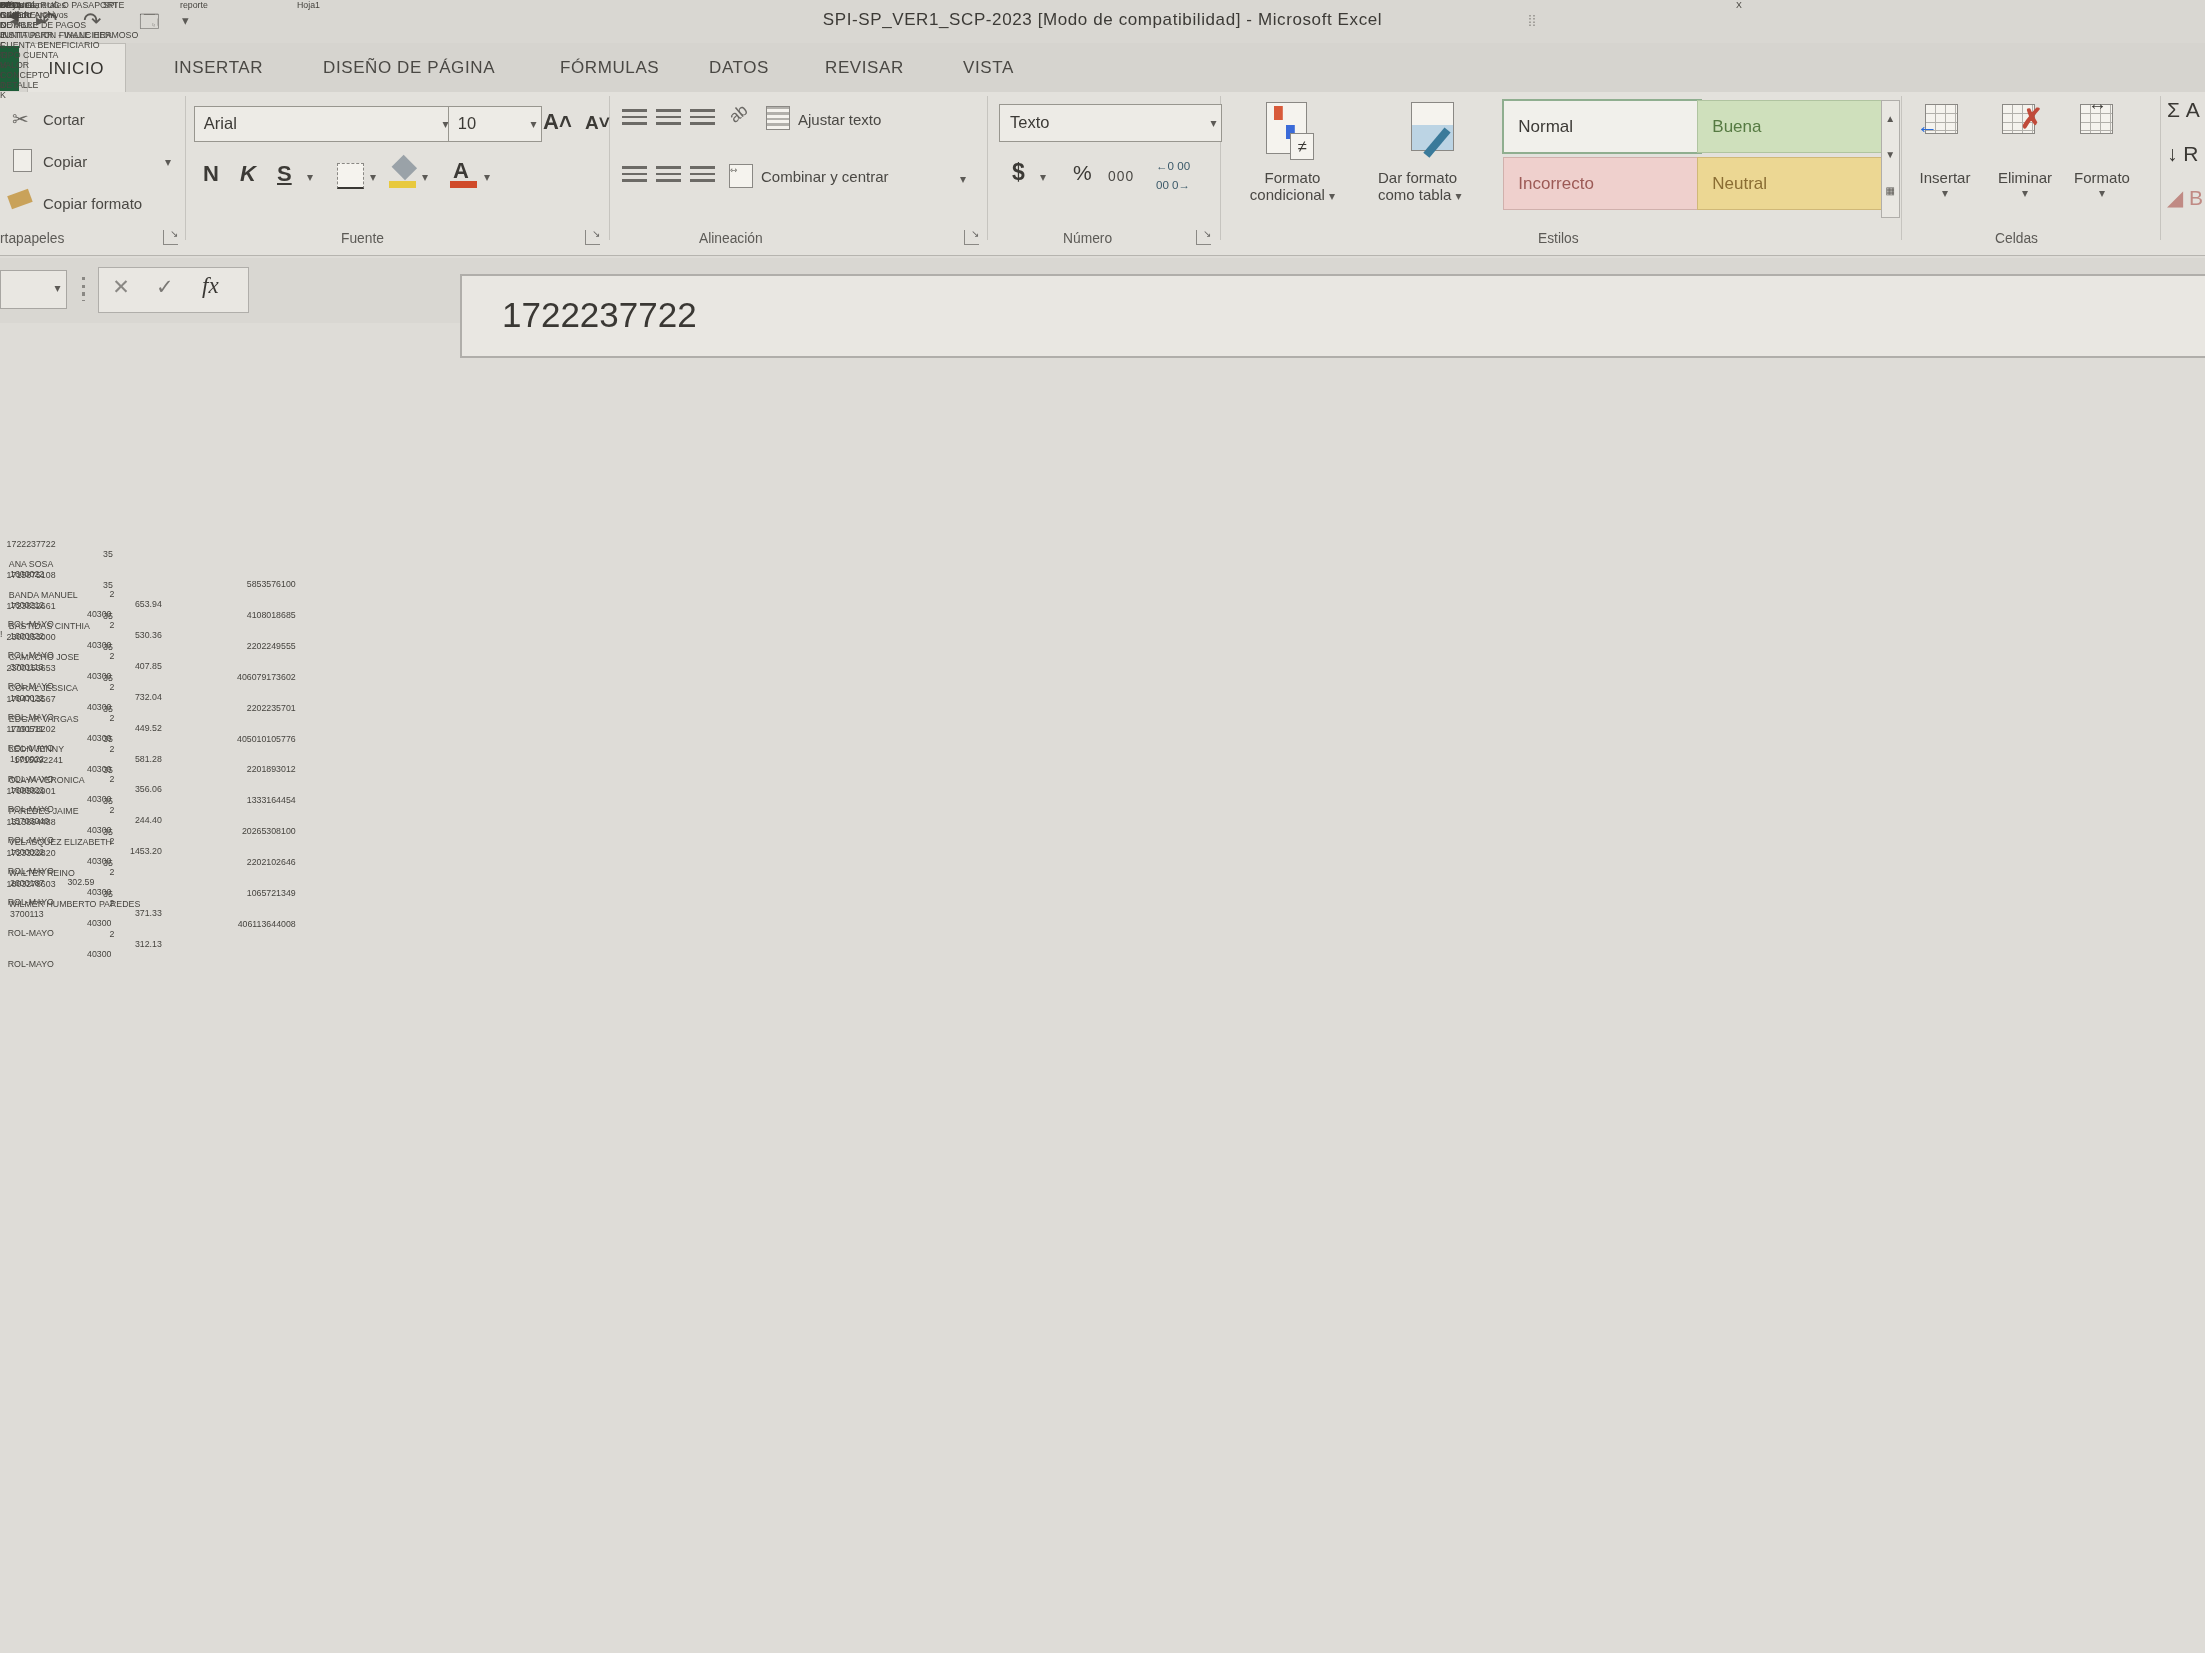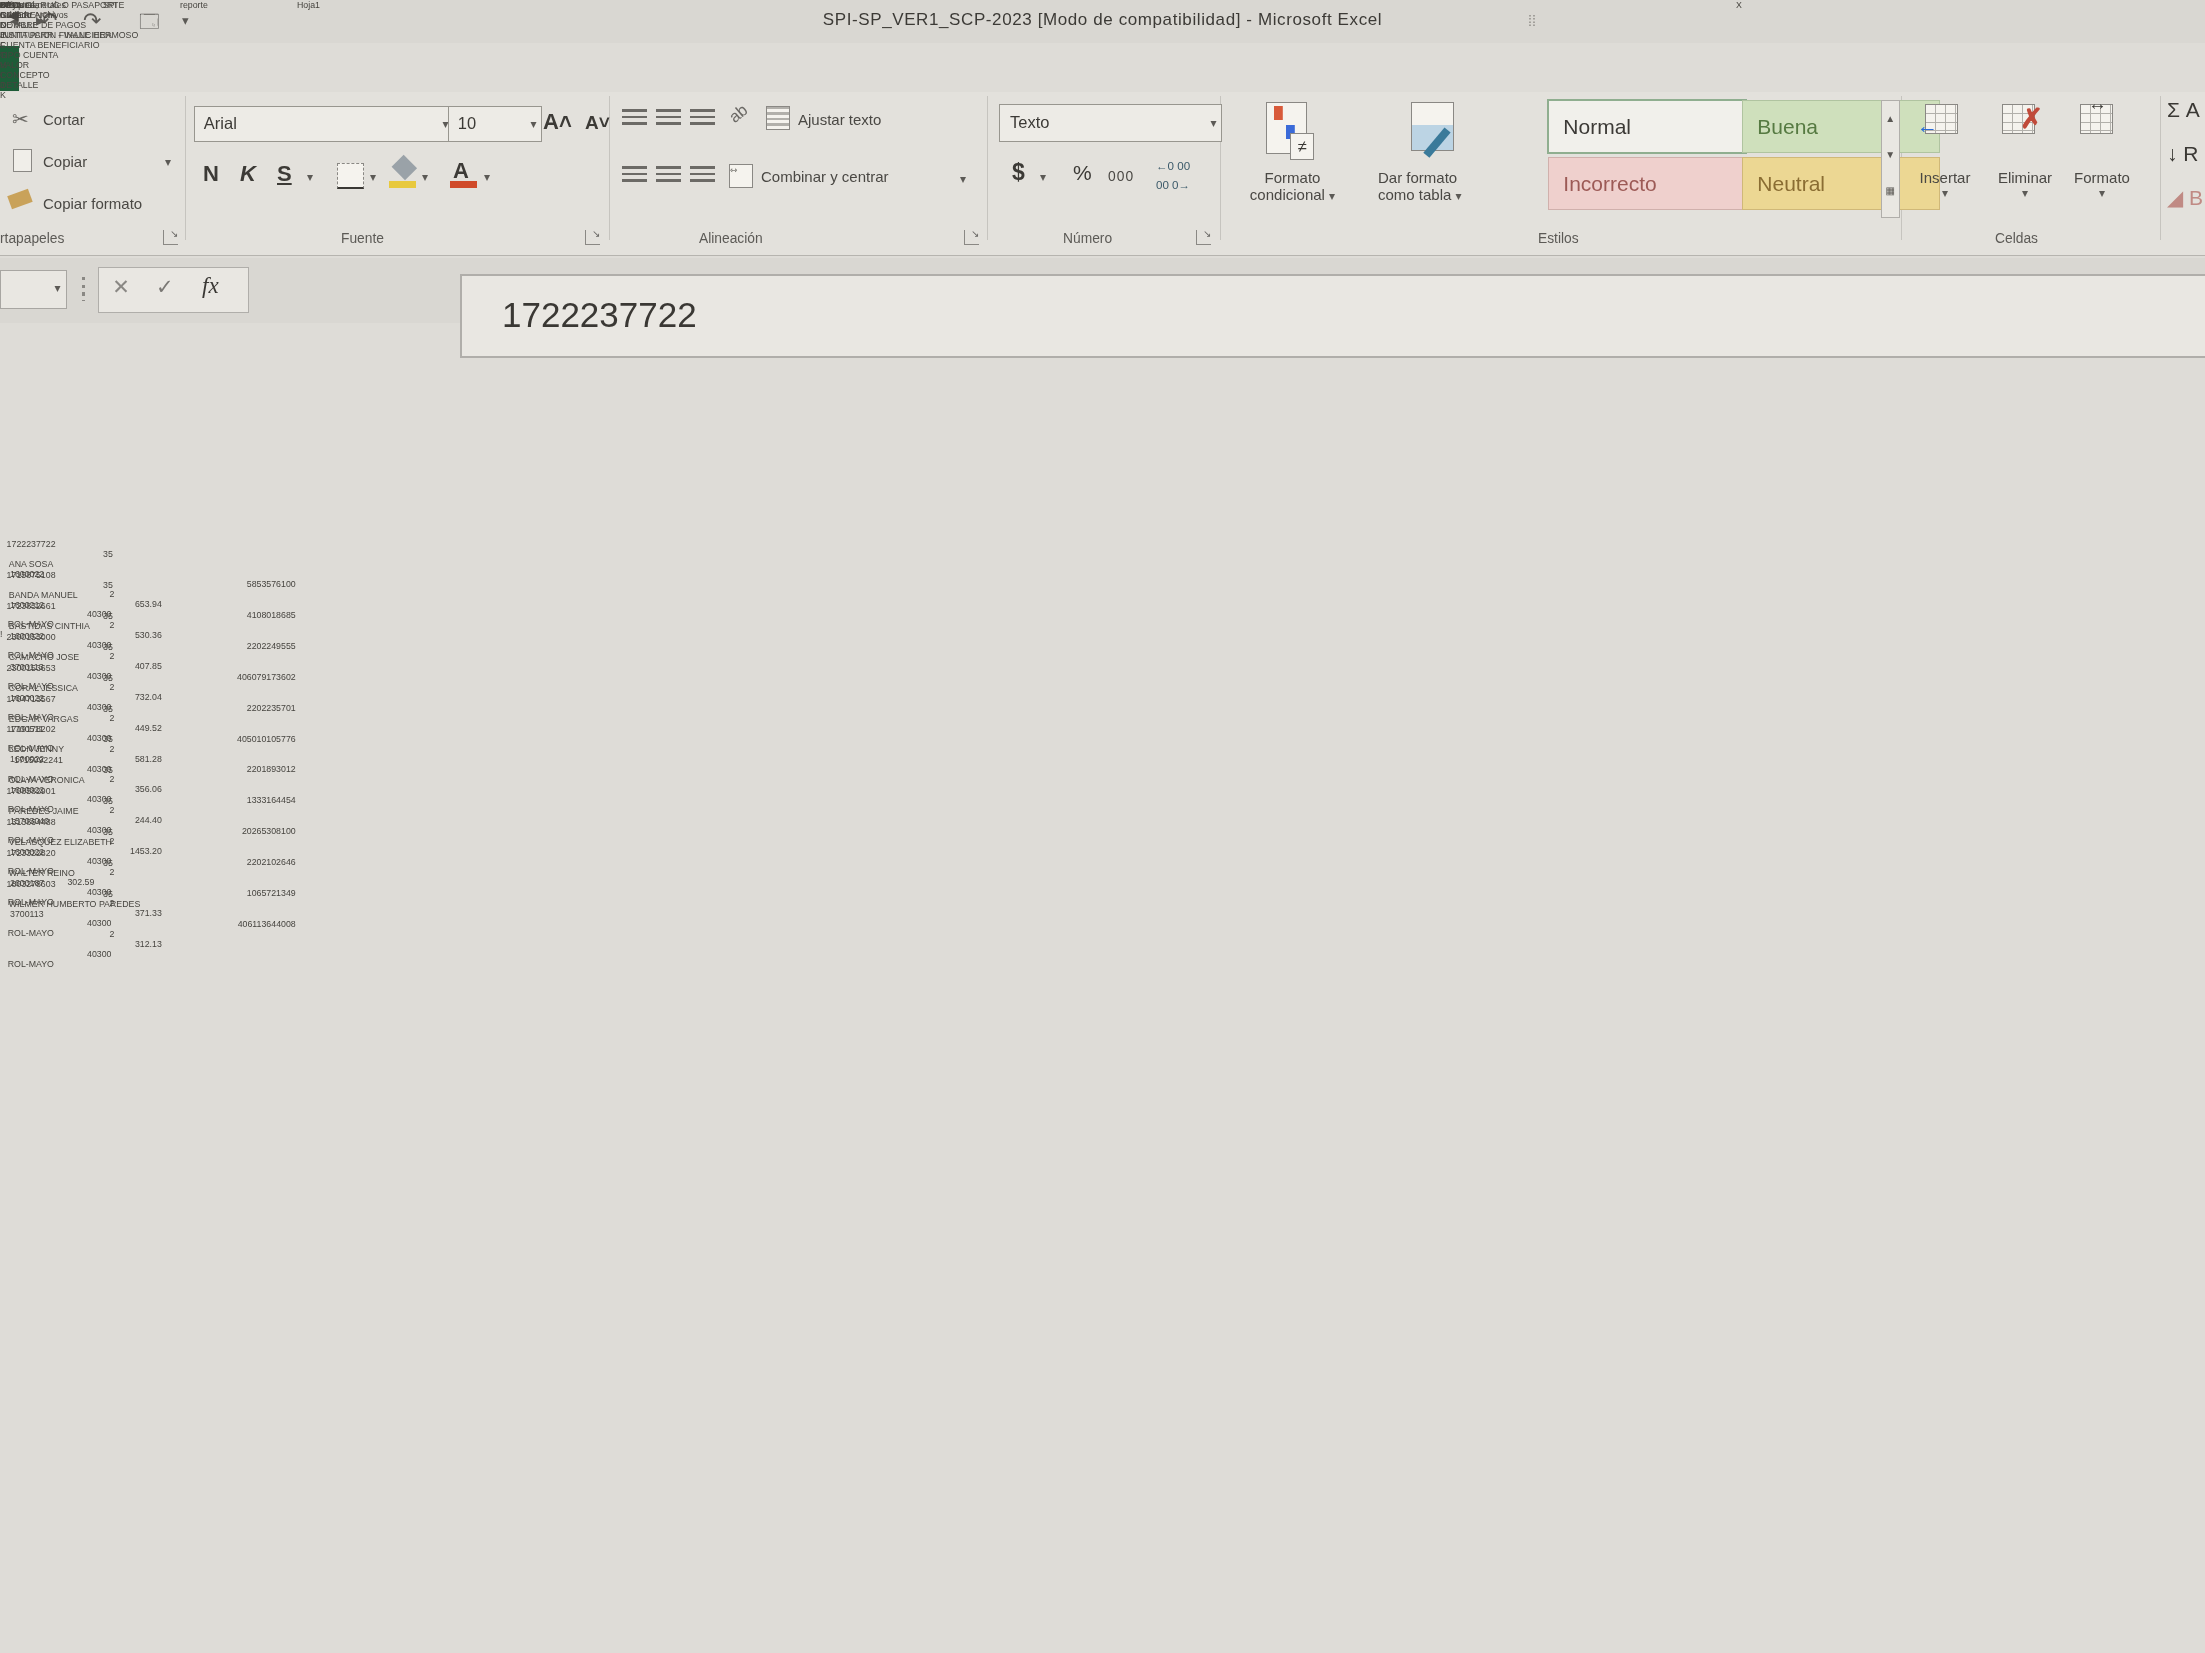--- a/index.html
+++ b/index.html
@@ -23,21 +23,21 @@
   .rbtnlbl{position:absolute;font-size:15px;color:#4a4844;}
   .combo{position:absolute;background:#edebe6;border:1.1px solid #98968f;font-size:16.5px;color:#3c3a36;}
   .combo .caret{position:absolute;right:4.4px;top:50%;transform:translateY(-50%);font-size:12px;color:#5c5a56;}
   .caret{font-size:12px;color:#5c5a56;}
   .bigletter{position:absolute;font-size:22px;font-weight:bold;color:#3c3a36;}
   .colorbar{position:absolute;width:26.5px;height:6.6px;}
   .align-ico{position:absolute;width:25px;height:19px;background:repeating-linear-gradient(180deg,#6c6a66 0 2.8px,transparent 2.8px 6.6px);}
   .grid-ico{position:absolute;width:31px;height:27.6px;border:1.1px solid #8a8884;background:
      repeating-linear-gradient(90deg,transparent 0 8.8px,#b2b0ab 8.8px 10px),
      repeating-linear-gradient(180deg,transparent 0 7.7px,#b2b0ab 7.7px 8.8px),#f5f3ee;}
-  .style-chip{position:absolute;width:182px;height:51px;line-height:51px;padding-left:14.3px;font-size:21px;border:1.1px solid #b0aeaa;margin-left:45px;}
+  .style-chip{position:absolute;width:182px;height:51px;line-height:51px;padding-left:14.3px;font-size:17px;border:1.1px solid #b0aeaa;}
   
   #fbar{left:0;top:258px;width:2205px;height:65px;background:#d9d7d2;}
   #namebox{left:0;top:12px;width:65px;height:37px;background:#e9e7e2;border:1.1px solid #a8a6a2;}
   #fxpanel{left:98px;top:8.8px;width:149px;height:44px;background:#e9e7e2;border:1.1px solid #b0aeaa;}
   #finput{left:460px;top:16px;width:3520px;height:80px;background:#e9e7e2;border:2px solid #b0aeaa;font-size:35px;line-height:78px;padding-left:40px;color:#38363){}
   
   #colhdr{left:0;top:326px;width:2205px;height:35px;background:#c9c7c2;border-bottom:1.1px solid #98968f;}
   .colcell{position:absolute;top:0;height:35px;line-height:34px;text-align:center;font-size:16.5px;color:#4a4844;border-right:0.6px solid #aaa8a4;}
   .colcell.selcol{background:#b3b1ac;border-bottom:3.3px solid #27251f;color:#35332f;}
   
@@ -130,20 +130,29 @@
 <div id="screen">
 
   <div id="titlebar" class="abs">
     <span class="abs qa-ico" style="left:39px">↶</span>
     <span class="abs qa-ico" style="left:83px">↷</span>
     <span class="abs qa-ico" style="left:139px;font-size:19px">🗔</span>
     <span class="abs qa-ico" style="left:182px;font-size:13.2px;top:13.2px">▾</span>
     <div class="abs title">SPI-SP_VER1_SCP-2023  [Modo de compatibilidad] - Microsoft Excel</div>
   </div>
 
+  <div id="tabsrow" class="abs">
+      <div class="rtab active" style="left: 26.5px;">INICIO</div>
+      <div class="rtab" style="left: 153px;">INSERTAR</div>
+      <div class="rtab" style="left: 302px;">DISEÑO DE PÁGINA</div>
+      <div class="rtab" style="left: 539px;">FÓRMULAS</div>
+      <div class="rtab" style="left: 688px;">DATOS</div>
+      <div class="rtab" style="left: 804px;">REVISAR</div>
+      <div class="rtab" style="left: 942px;">VISTA</div>
+    </div>
   <div id="filecorner" class="abs"></div>
 
   <div id="ribbon" class="abs">
     <div class="gsep" style="left:185px"></div>
     <div class="gsep" style="left:609px"></div>
     <div class="gsep" style="left:987px"></div>
     <div class="gsep" style="left:1220px"></div>
     <div class="gsep" style="left:1901px"></div>
     <div class="gsep" style="left:2160px"></div>
 

